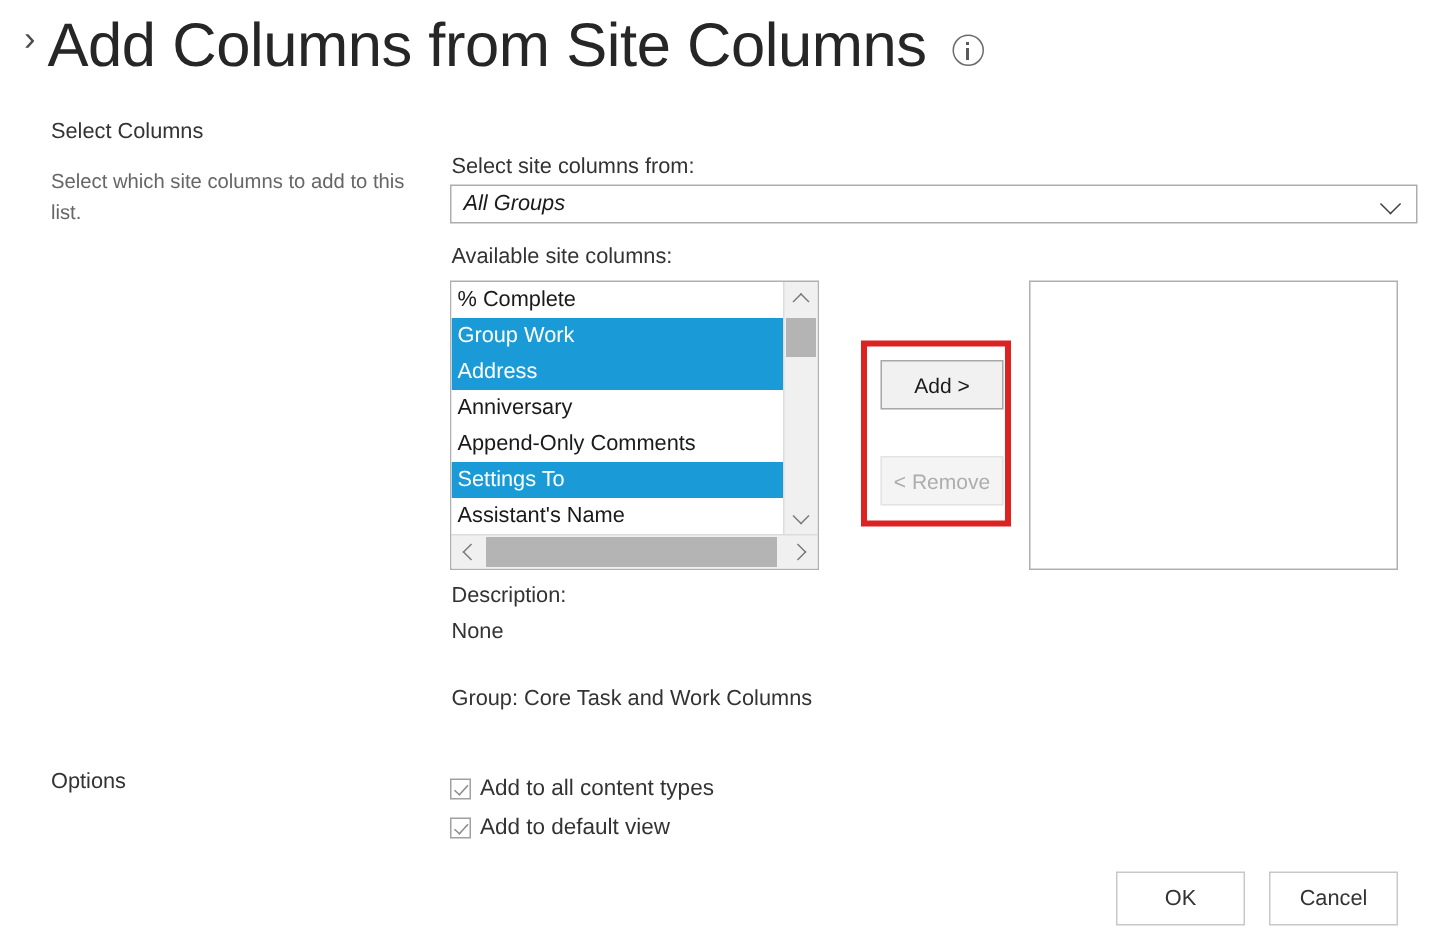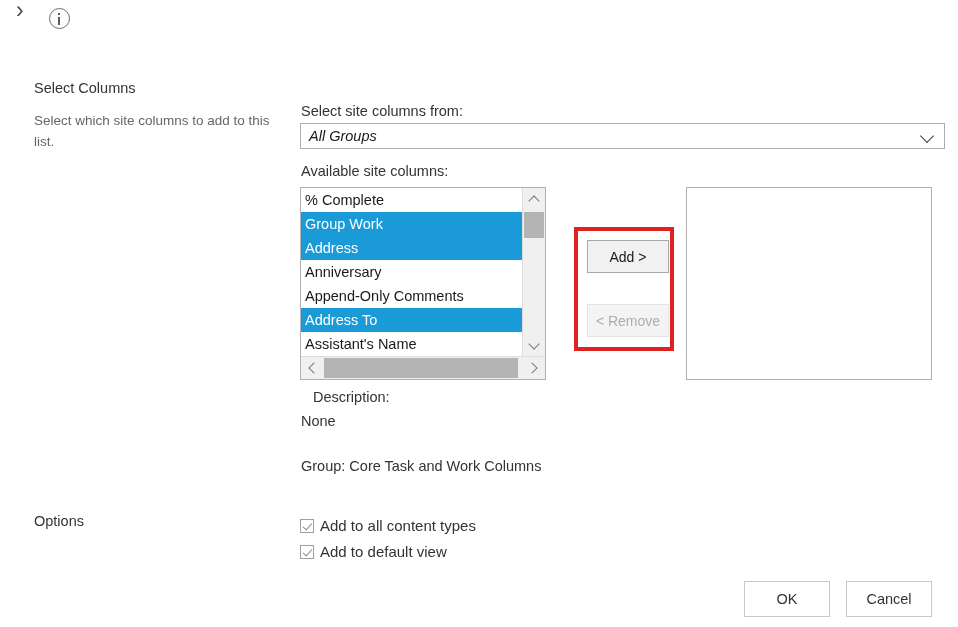--- a/index.html
+++ b/index.html
@@ -294,21 +294,21 @@
     border-color: #e3e3e3;
     background: #f4f4f4;
   }
 
   
   .meta-text {
     position: absolute;
     font-size: 14.5px;
     color: #333333;
   }
-  #desc-heading { left: 313px; top: 389px; }
+  #desc-heading { left: 301px; top: 389px; }
   #desc-value   { left: 301px; top: 413px; }
   #group-text   { left: 301px; top: 458px; }
 
   
   .check-row {
     position: absolute;
     display: flex;
     align-items: center;
     cursor: default;
   }
@@ -359,20 +359,21 @@
   #btn-ok { left: 744px; top: 581px; }
   #btn-cancel { left: 846px; top: 581px; }
 </style>
 </head>
 <body>
 
 <div id="page">
 
   <div class="page-title-row">
     <span class="title-sep">›</span>
+    <span class="title-text">Add Columns from Site Columns</span>
     <span class="info-icon">
       <span class="dot"></span>
       <span class="bar"></span>
     </span>
   </div>
 
   <div class="sec-label" id="lbl-select-columns">Select Columns</div>
   <div class="sec-desc" id="desc-select-columns">Select which site columns to add to this list.</div>
   <div class="sec-label" id="lbl-options">Options</div>
 
@@ -384,21 +385,21 @@
 
   <div class="field-label" id="lbl-available">Available site columns:</div>
   <div class="listbox-wrap">
     <div class="lb-body">
       <div class="lb-items" id="available-items">
           <div class="lb-item">% Complete</div>
           <div class="lb-item selected">Group Work</div>
           <div class="lb-item selected">Address</div>
           <div class="lb-item">Anniversary</div>
           <div class="lb-item">Append-Only Comments</div>
-          <div class="lb-item selected">Address To</div>
+          <div class="lb-item selected">Settings To</div>
           <div class="lb-item">Assistant's Name</div>
         </div>
       <div class="vscroll">
         <div class="sb-arrow up">
             <span class="chev"></span>
           </div>
         <div class="vtrack">
           <div class="vthumb"></div>
         </div>
         <div class="sb-arrow down">

